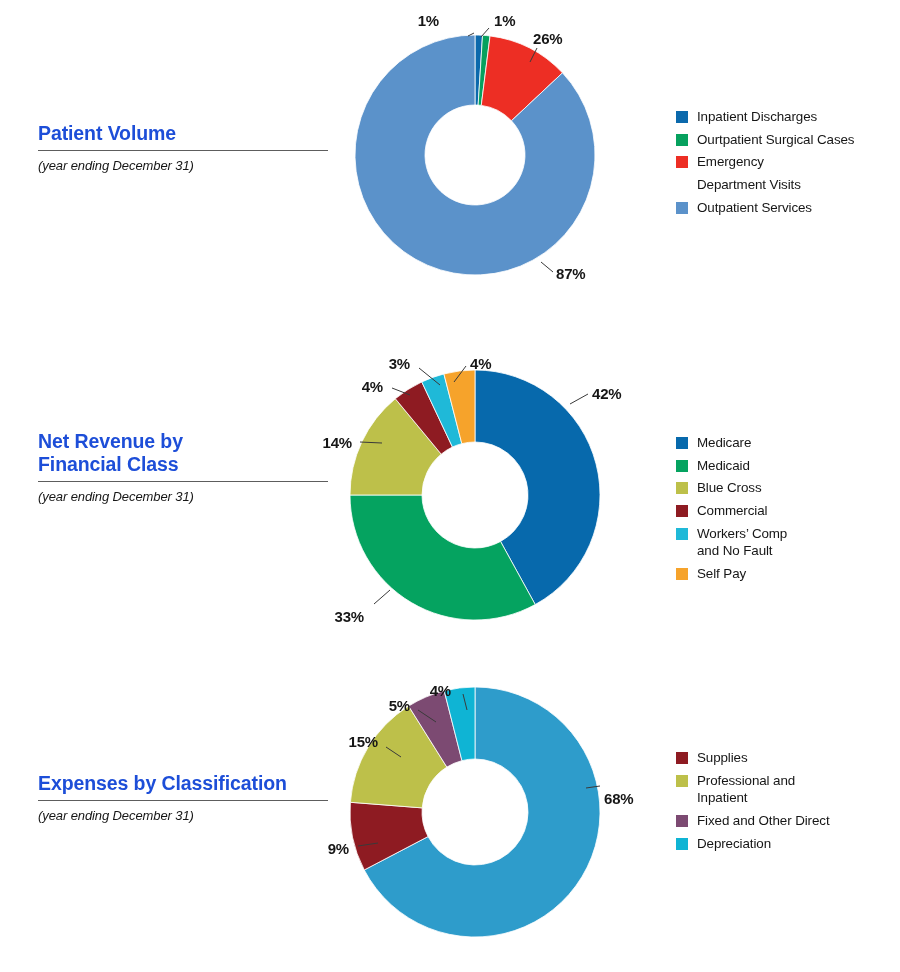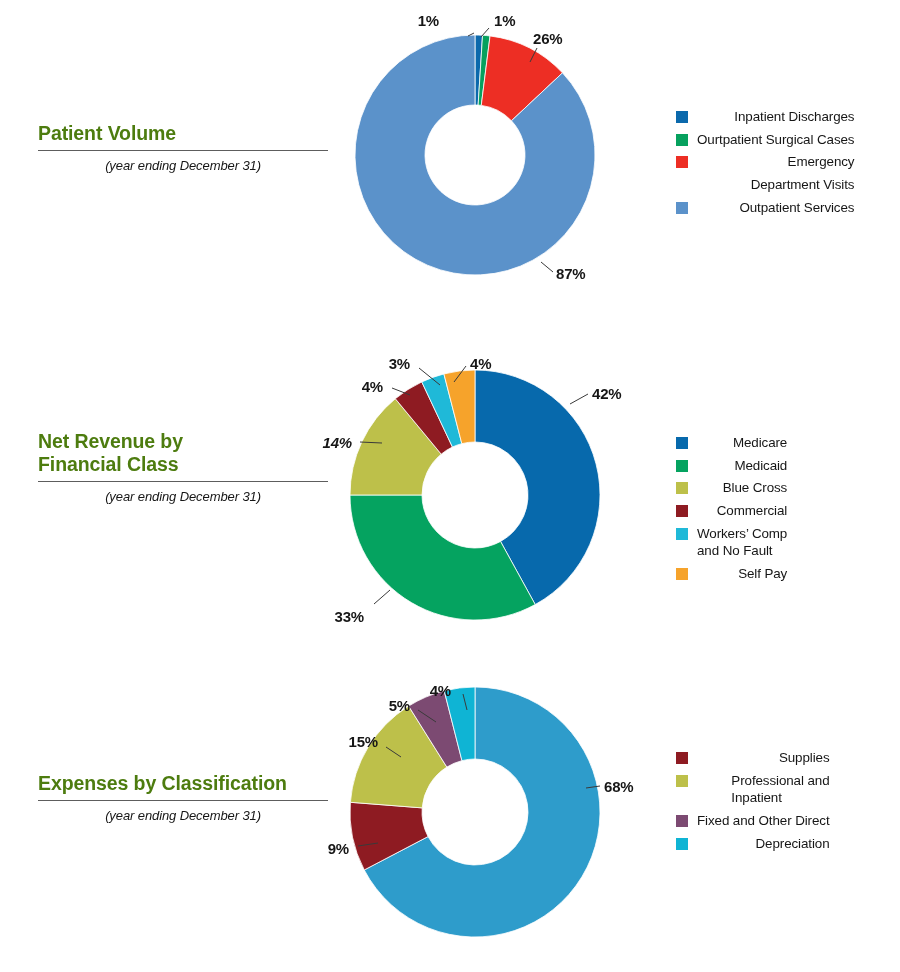--- a/index.html
+++ b/index.html
@@ -19,36 +19,35 @@
   #block-2{top:324px;height:334px;}
   #block-3{top:658px;height:314px;}
 
   
   .title-area{position:absolute;left:38px;width:290px;}
   .chart-title{
     font-size:19.5px;
     font-weight:bold;
     line-height:1.18;
     letter-spacing:-0.1px;
-    color:#4d7c0f;
+    color:#1d4ed8;
     margin:0 0 5px 0;
     white-space:pre-line;
   }
   .title-rule{
     width:290px;height:0;
     border-top:1.6px solid #5d5d5d;
     margin:0 0 7px 0;
   }
   .chart-subtitle{
     font-size:13px;
     font-style:italic;
     color:#161616;
     margin:0;
     letter-spacing:-0.1px;
-    text-align:center;
   }
 
   
   .donut-wrap{position:absolute;}
   .donut-svg{display:block;}
 
   .pct-label{
     position:absolute;
     font-size:15px;
     font-weight:bold;
@@ -56,21 +55,20 @@
     white-space:nowrap;
     letter-spacing:-0.2px;
   }
 
   
   .legend{position:absolute;}
   .legend-item{
     display:flex;
     align-items:flex-start;
     margin-bottom:5px;
-    justify-content:space-between;
   }
   .legend-swatch{
     width:12px;height:12px;
     flex:0 0 12px;
     margin-top:3px;
     margin-right:9px;
   }
   .legend-swatch.blank{background:transparent !important;}
   .legend-text{
     font-size:13.4px;
@@ -176,21 +174,21 @@
           <span class="legend-text">Workers’ Comp
 and No Fault</span>
         </div>
         <div class="legend-item">
           <span class="legend-swatch" style="background: rgb(246, 163, 43);"></span>
           <span class="legend-text">Self Pay</span>
         </div>
       </div>
   <div class="pct-label" style="top: 61px; left: 592px;">42%</div>
       <div class="pct-label" style="top: 284px; right: 536px;">33%</div>
-      <div class="pct-label" style="top: 110px; right: 548px; font-style: italic;">14%</div>
+      <div class="pct-label" style="top: 110px; right: 548px;">14%</div>
       <div class="pct-label" style="top: 54px; right: 517px;">4%</div>
       <div class="pct-label" style="top: 31px; right: 490px;">3%</div>
       <div class="pct-label" style="top: 31px; left: 470px;">4%</div>
     </section>
 
   <section class="chart-block" id="block-3">
     <div class="title-area" id="title-3" style="top: 114px;">
       <h2 class="chart-title">Expenses by Classification</h2>
       <div class="title-rule"></div>
       <p class="chart-subtitle">(year ending December 31)</p>
@@ -221,20 +219,20 @@
         </div>
         <div class="legend-item">
           <span class="legend-swatch" style="background: rgb(124, 74, 114);"></span>
           <span class="legend-text">Fixed and Other Direct</span>
         </div>
         <div class="legend-item">
           <span class="legend-swatch" style="background: rgb(15, 180, 212);"></span>
           <span class="legend-text">Depreciation</span>
         </div>
       </div>
-  <div class="pct-label" style="top: 120px; left: 604px;">68%</div>
+  <div class="pct-label" style="top: 132px; left: 604px;">68%</div>
       <div class="pct-label" style="top: 182px; right: 551px;">9%</div>
       <div class="pct-label" style="top: 75px; right: 522px;">15%</div>
       <div class="pct-label" style="top: 39px; right: 490px;">5%</div>
       <div class="pct-label" style="top: 24px; right: 449px;">4%</div>
     </section>
 
 </div>
 
 </body></html>

